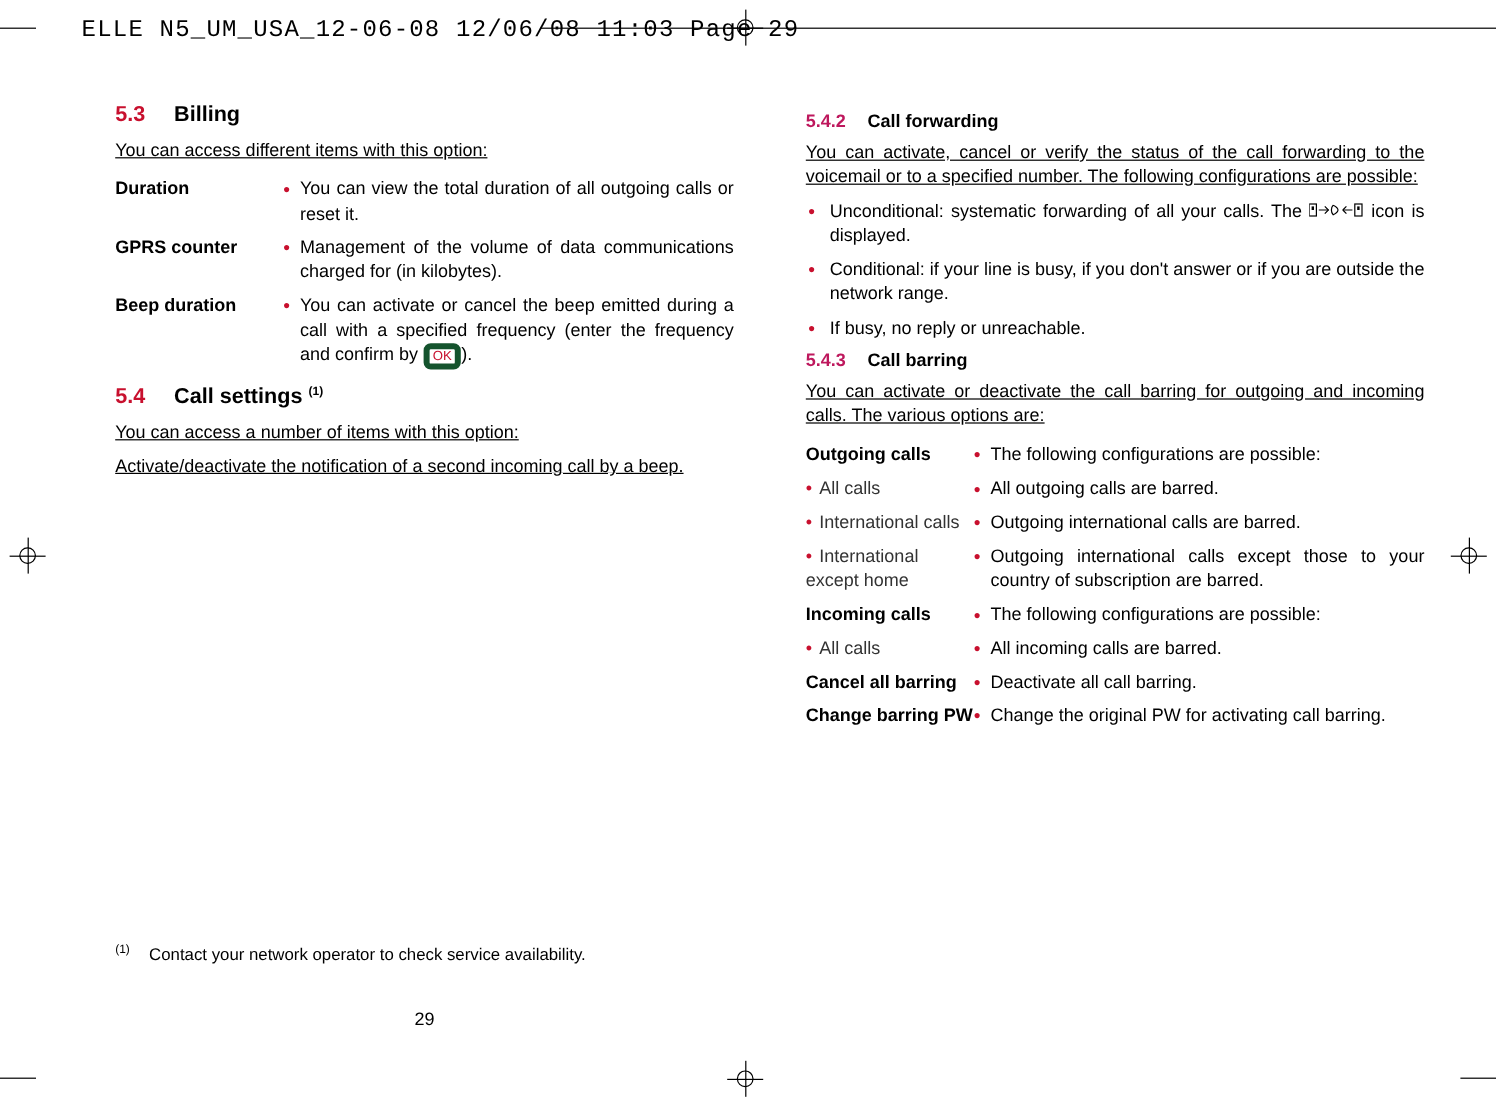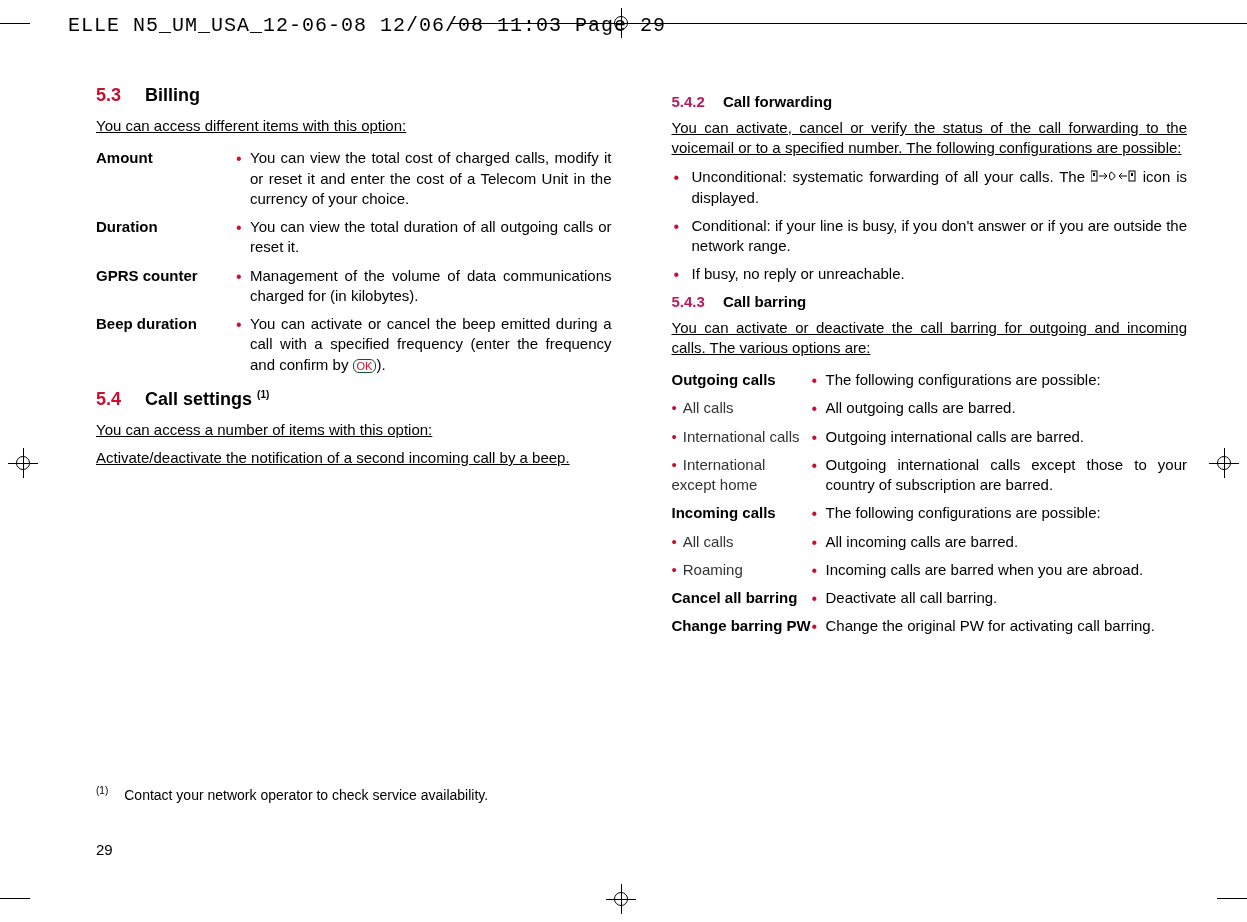--- a/index.html
+++ b/index.html
@@ -99,21 +99,21 @@
   .page {
     flex: 1;
     display: flex;
     flex-direction: column;
     position: relative;
   }
   .page-content {
     flex: 1;
   }
   .page-num {
-    text-align: left;
+    text-align: center;
     font-size: 15px;
     margin-top: auto;
     padding-bottom: 4px;
   }
 
   h2 {
     font-size: 18px;
     font-weight: bold;
     margin: 0 0 10px 0;
   }
@@ -174,21 +174,21 @@
     margin-right: 6px;
   }
 
   .footnote-sup {
     font-size: 10px;
     vertical-align: super;
   }
   .ok-key {
     color: #c8102e;
     font-size: 11px;
-    border: 1px solid #14532d;
+    border: 5px solid #14532d;
     border-radius: 6px;
     padding: 0 3px;
   }
 
   ul.bullets {
     list-style: none;
     padding: 0;
     margin: 0 0 8px 0;
   }
   ul.bullets li {
@@ -248,24 +248,20 @@
   <div class="page">
     <div class="page-content">
 
       <h2>
         <span class="num">5.3</span><span>Billing</span>
       </h2>
       <p class="intro">You can access different items with this option:</p>
 
       <table class="def">
         <tbody>
-            <tr>
-          <td class="term">Amount</td>
-          <td class="desc">You can view the total cost of charged calls, modify it or reset it and enter the cost of a Telecom Unit in the currency of your choice.</td>
-        </tr>
         <tr>
           <td class="term">Duration</td>
           <td class="desc">You can view the total duration of all outgoing calls or reset it.</td>
         </tr>
         <tr>
           <td class="term">GPRS counter</td>
           <td class="desc">Management of the volume of data communications charged for (in kilobytes).</td>
         </tr>
         <tr>
           <td class="term">Beep duration</td>
@@ -345,24 +341,20 @@
         </tr>
         <tr>
           <td class="term">Incoming calls</td>
           <td class="desc">The following configurations are possible:</td>
         </tr>
         <tr>
           <td class="termred"><span class="bullet">•</span><span>All calls</span></td>
           <td class="desc">All incoming calls are barred.</td>
         </tr>
         <tr>
-          <td class="termred"><span class="bullet">•</span><span>Roaming</span></td>
-          <td class="desc">Incoming calls are barred when you are abroad.</td>
-        </tr>
-        <tr>
           <td class="term">Cancel all barring</td>
           <td class="desc">Deactivate all call barring.</td>
         </tr>
         <tr>
           <td class="term">Change barring PW</td>
           <td class="desc">Change the original PW for activating call barring.</td>
         </tr>
       </tbody>
         </table>
     </div>

